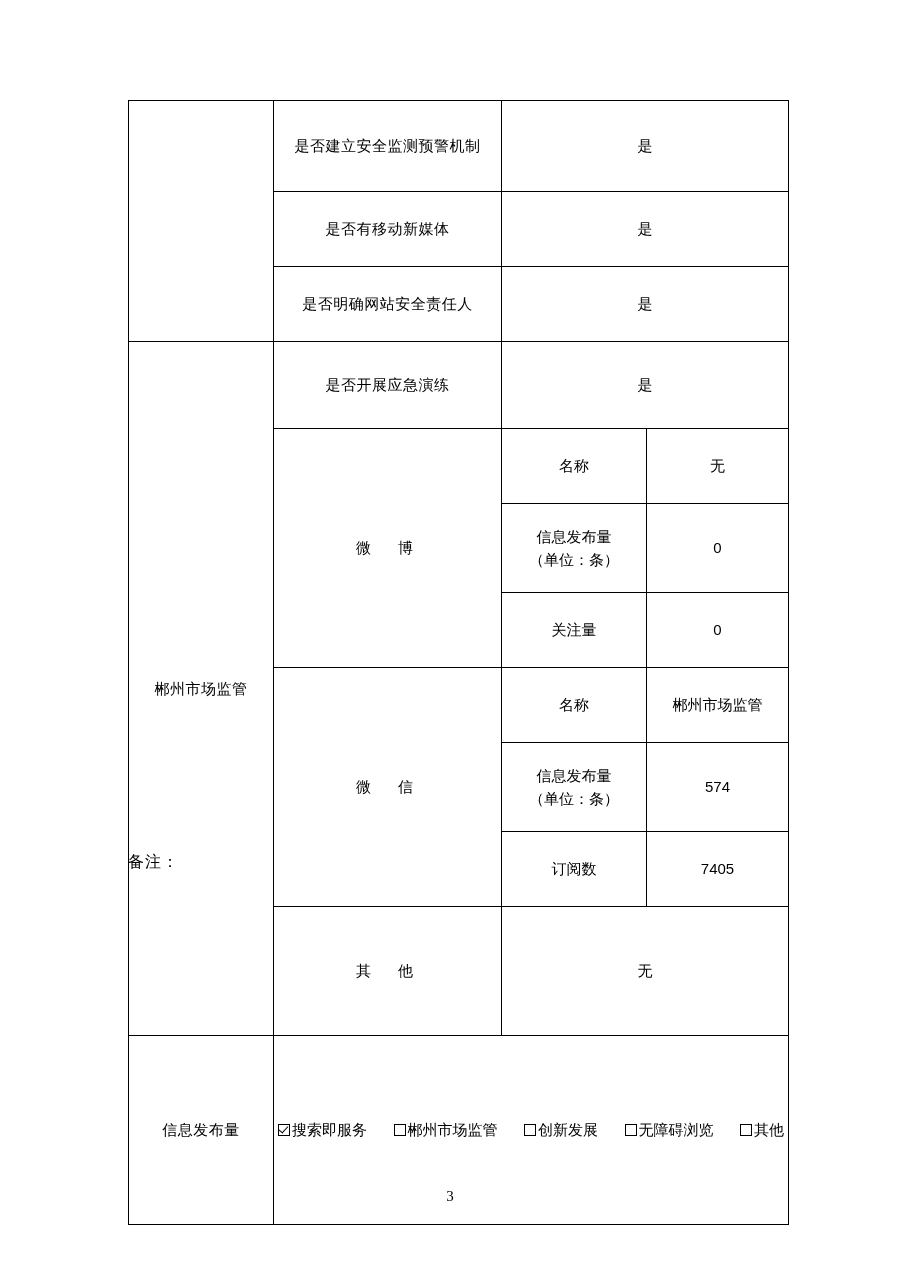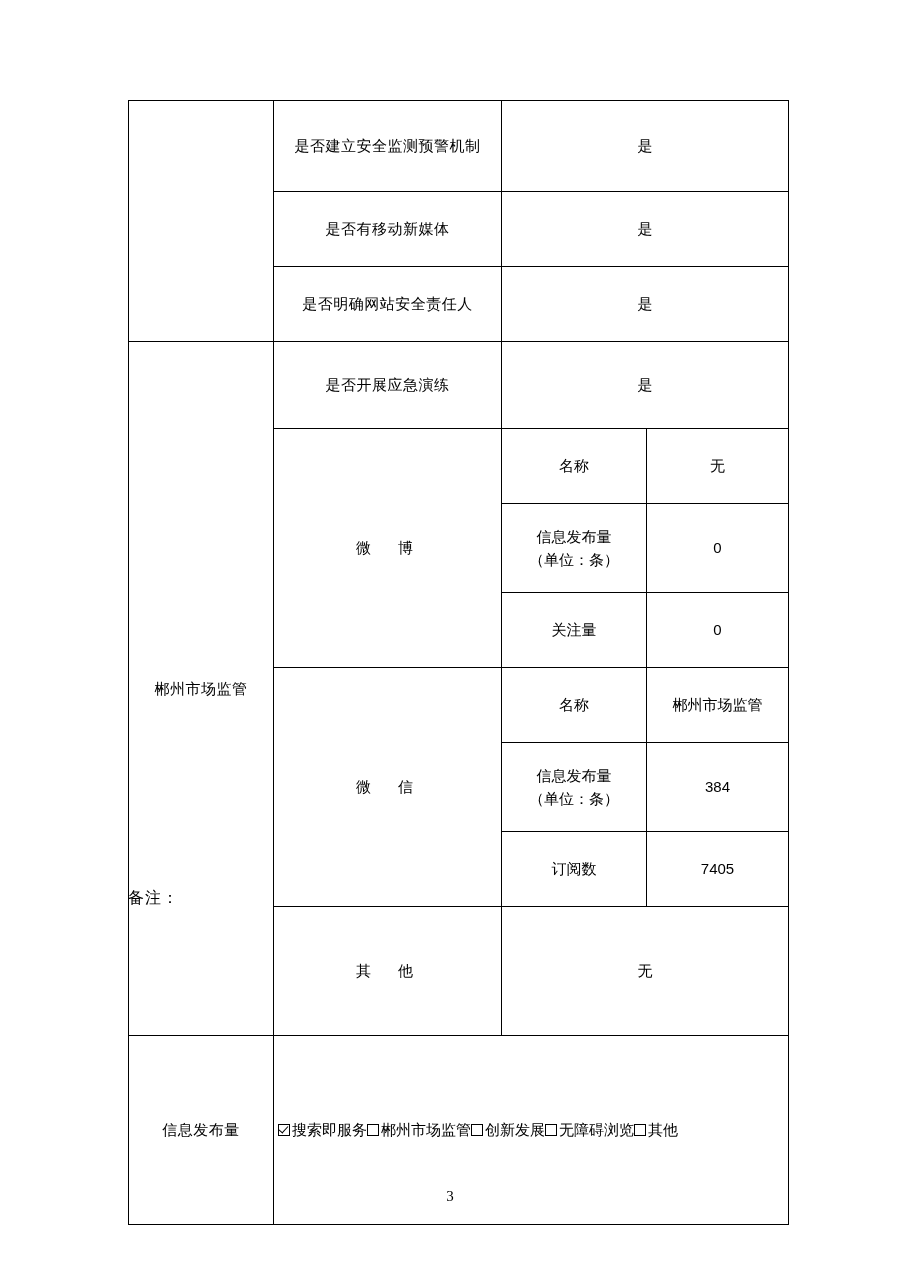--- a/index.html
+++ b/index.html
@@ -49,21 +49,21 @@
   .tall-3 { height: 48px; }
   .tall-4 { height: 50px; }
   .tall-5 { height: 90px; }
   .tall-6 { height: 150px; }
   .nowrap { white-space: nowrap; }
   .two-line { line-height: 1.45; }
 
   .checkbox-row {
     display: flex;
     flex-wrap: wrap;
-    justify-content: flex-start;
+    justify-content: space-between;
     align-items: center;
     gap: 0px;
     font-size: 15px;
   }
   .cb-item {
     display: inline-flex;
     align-items: center;
     white-space: nowrap;
   }
   .cb-box {
@@ -86,21 +86,20 @@
     border-width: 0 1.6px 1.6px 0;
     transform: rotate(42deg);
   }
   .remark {
     position: absolute;
     left: 128px;
     top: 852px;
     font-size: 16px;
     letter-spacing: 1px;
     font-family: "Liberation Serif", "DejaVu Serif", serif;
-    margin-top: 36px;
   }
   .page-number {
     position: absolute;
     left: 0;
     right: 0;
     top: 1188px;
     text-align: center;
     font-size: 15px;
     font-family: "Liberation Serif", "DejaVu Serif", serif;
   }
@@ -159,21 +158,21 @@
       <tr>
         <td rowspan="3" class="cell-label spaced">微　信</td>
         <td class="tall-2">名称</td>
         <td class="tall-2 nowrap">郴州市场监管</td>
       </tr>
       <tr>
         <td class="tall-4 two-line">
           <span>信息发布量</span><br>
           <span>（单位：条）</span>
         </td>
-        <td class="tall-4">384</td>
+        <td class="tall-4">574</td>
       </tr>
       <tr>
         <td class="tall-2">订阅数</td>
         <td class="tall-2">7405</td>
       </tr>
 
       <tr>
         <td class="cell-label spaced tall-5">其　他</td>
         <td colspan="2" class="tall-5">无</td>
       </tr>

